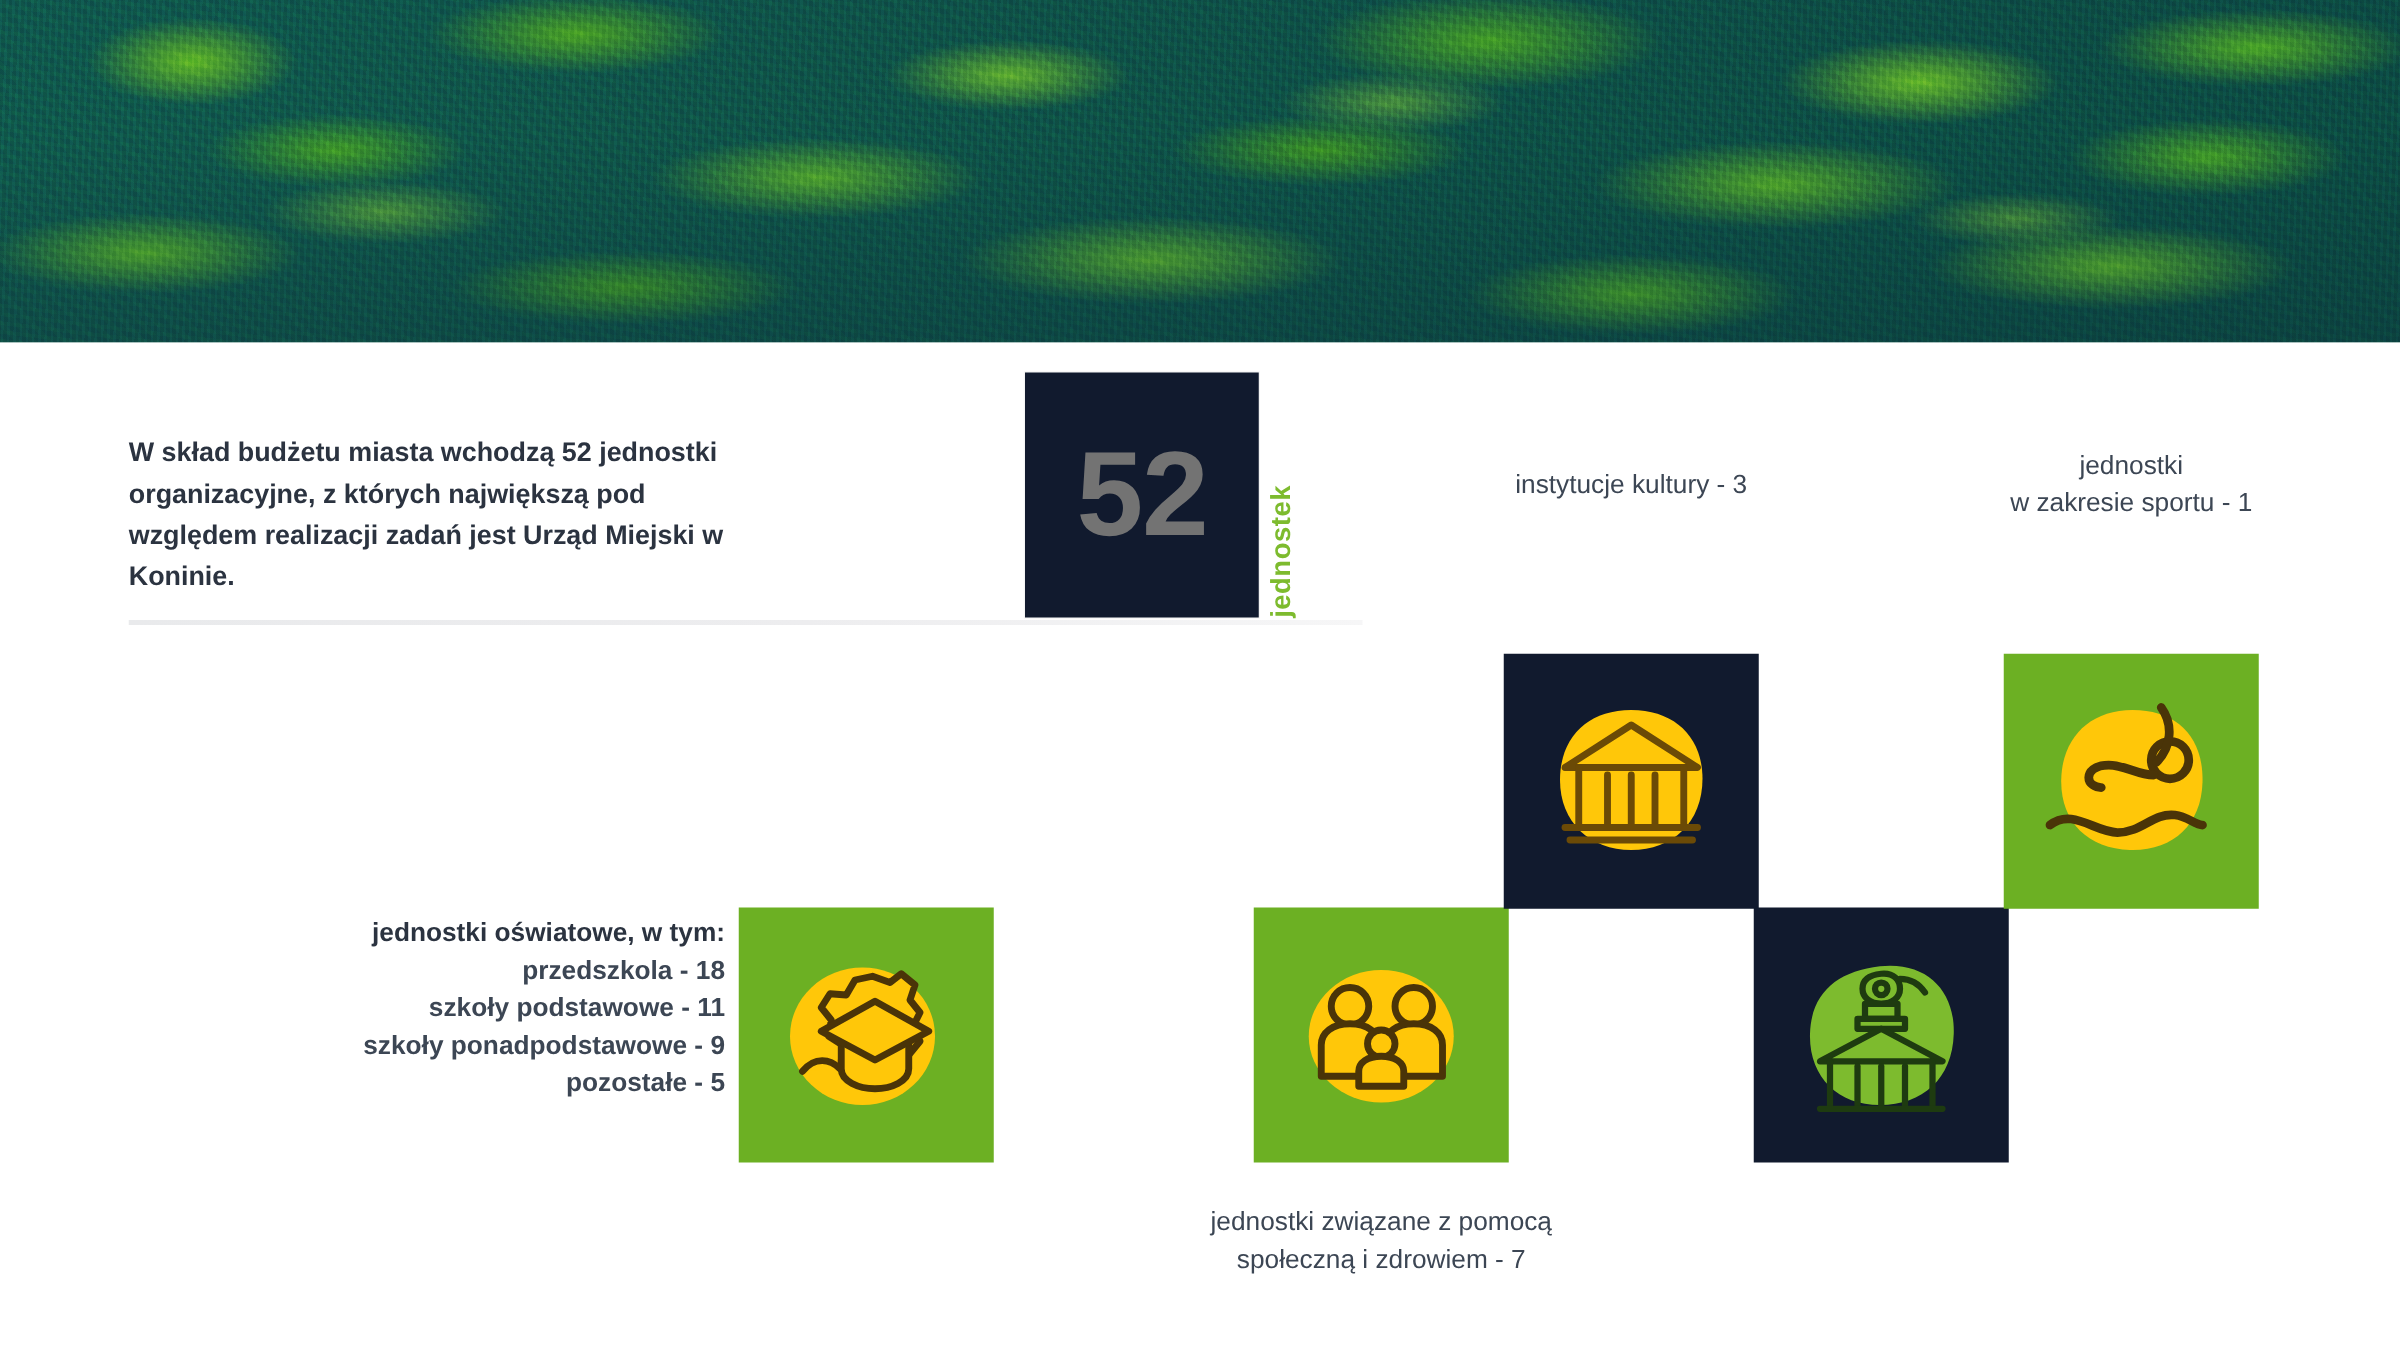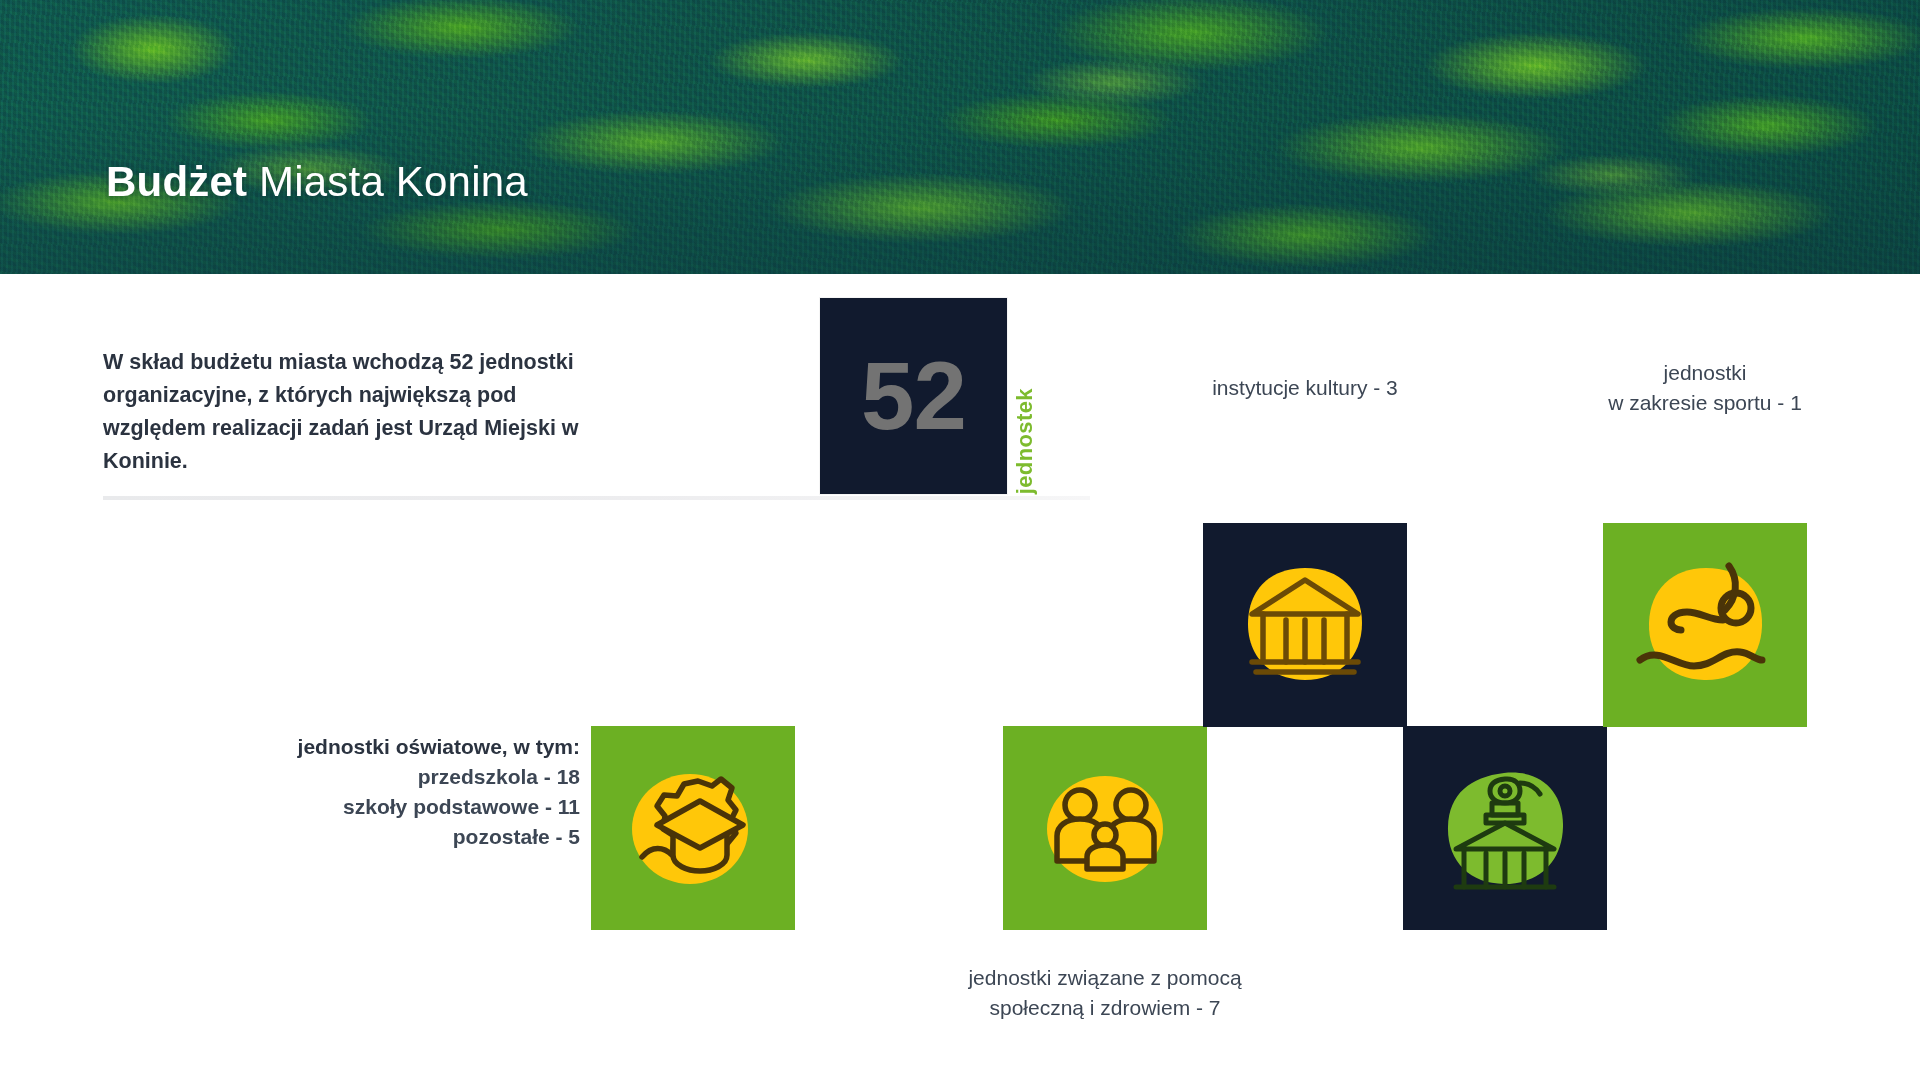--- a/index.html
+++ b/index.html
@@ -124,23 +124,20 @@
   #social-label{left:870px;top:689px;width:470px;text-align:center;}
   #other-label{left:1355px;top:704px;width:300px;text-align:center;}
 </style>
 </head>
 <body>
 
 <div id="banner">
   <div class="photo"></div>
   <div class="grain"></div>
   <div class="shade"></div>
-  <div id="banner-title">
-    <span class="b">Budżet</span><span class="n"> Miasta Konina</span>
-  </div>
 </div>
 
 <div id="stage">
 
   <p id="intro">W skład budżetu miasta wchodzą 52 jednostki organizacyjne, z których największą pod względem realizacji zadań jest Urząd Miejski w Koninie.</p>
 
   <div id="divider"></div>
 
   <div id="count-box">
     <span id="count-number">52</span>
@@ -222,20 +219,21 @@
         <path d="M93 70 C80 70 70 62 57 62 c-12 0 -16 6 -16 10 c0 5 5 8 10 8"></path>
         <path d="M10 110 c18 -14 36 6 54 6 c20 0 28 -16 46 -14 c10 1 16 8 22 8"></path>
       </g>
     </svg>
   </div>
 
   <div class="lbl" id="edu-label">
     <span class="head">jednostki oświatowe, w tym:</span>
     <span class="sub">przedszkola - 18</span>
     <span class="sub">szkoły podstawowe - 11</span>
+    <span class="sub">szkoły ponadpodstawowe - 9</span>
     <span class="sub">pozostałe - 5</span>
   </div>
 
   <div class="lbl" id="culture-label">instytucje kultury - 3</div>
 
   <div class="lbl" id="sport-label">
     <span>jednostki</span><br>
     <span>w zakresie sportu - 1</span>
   </div>
 

